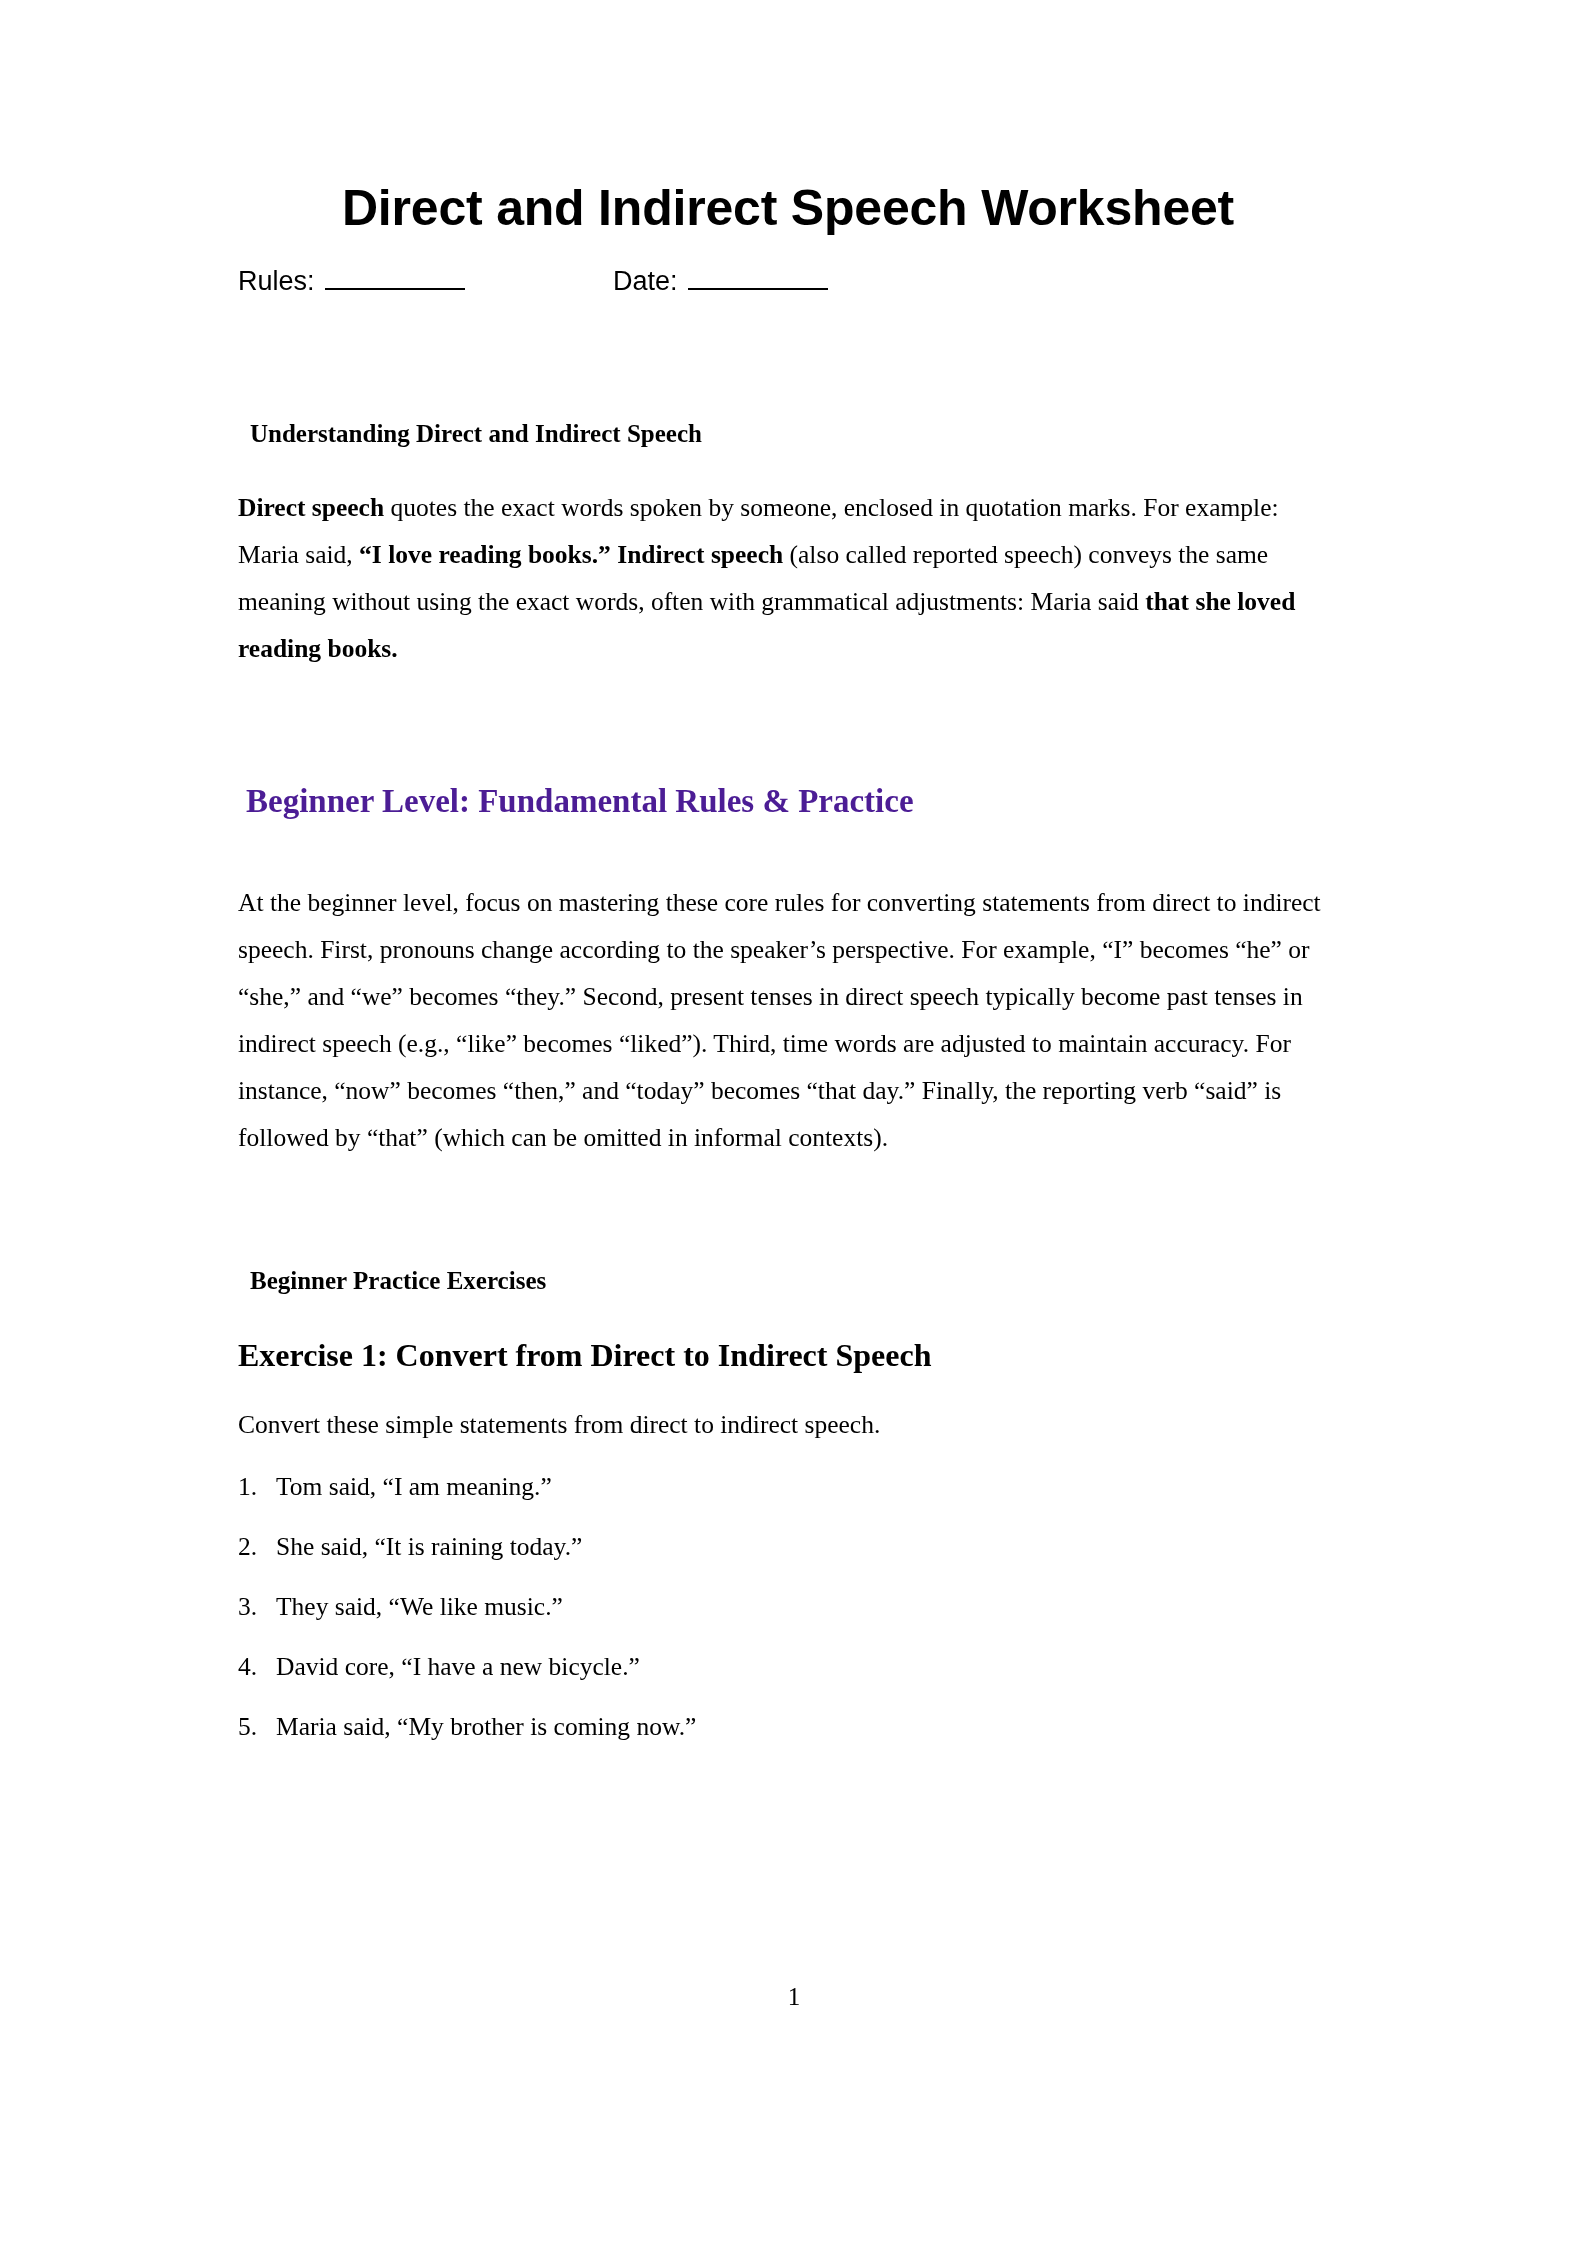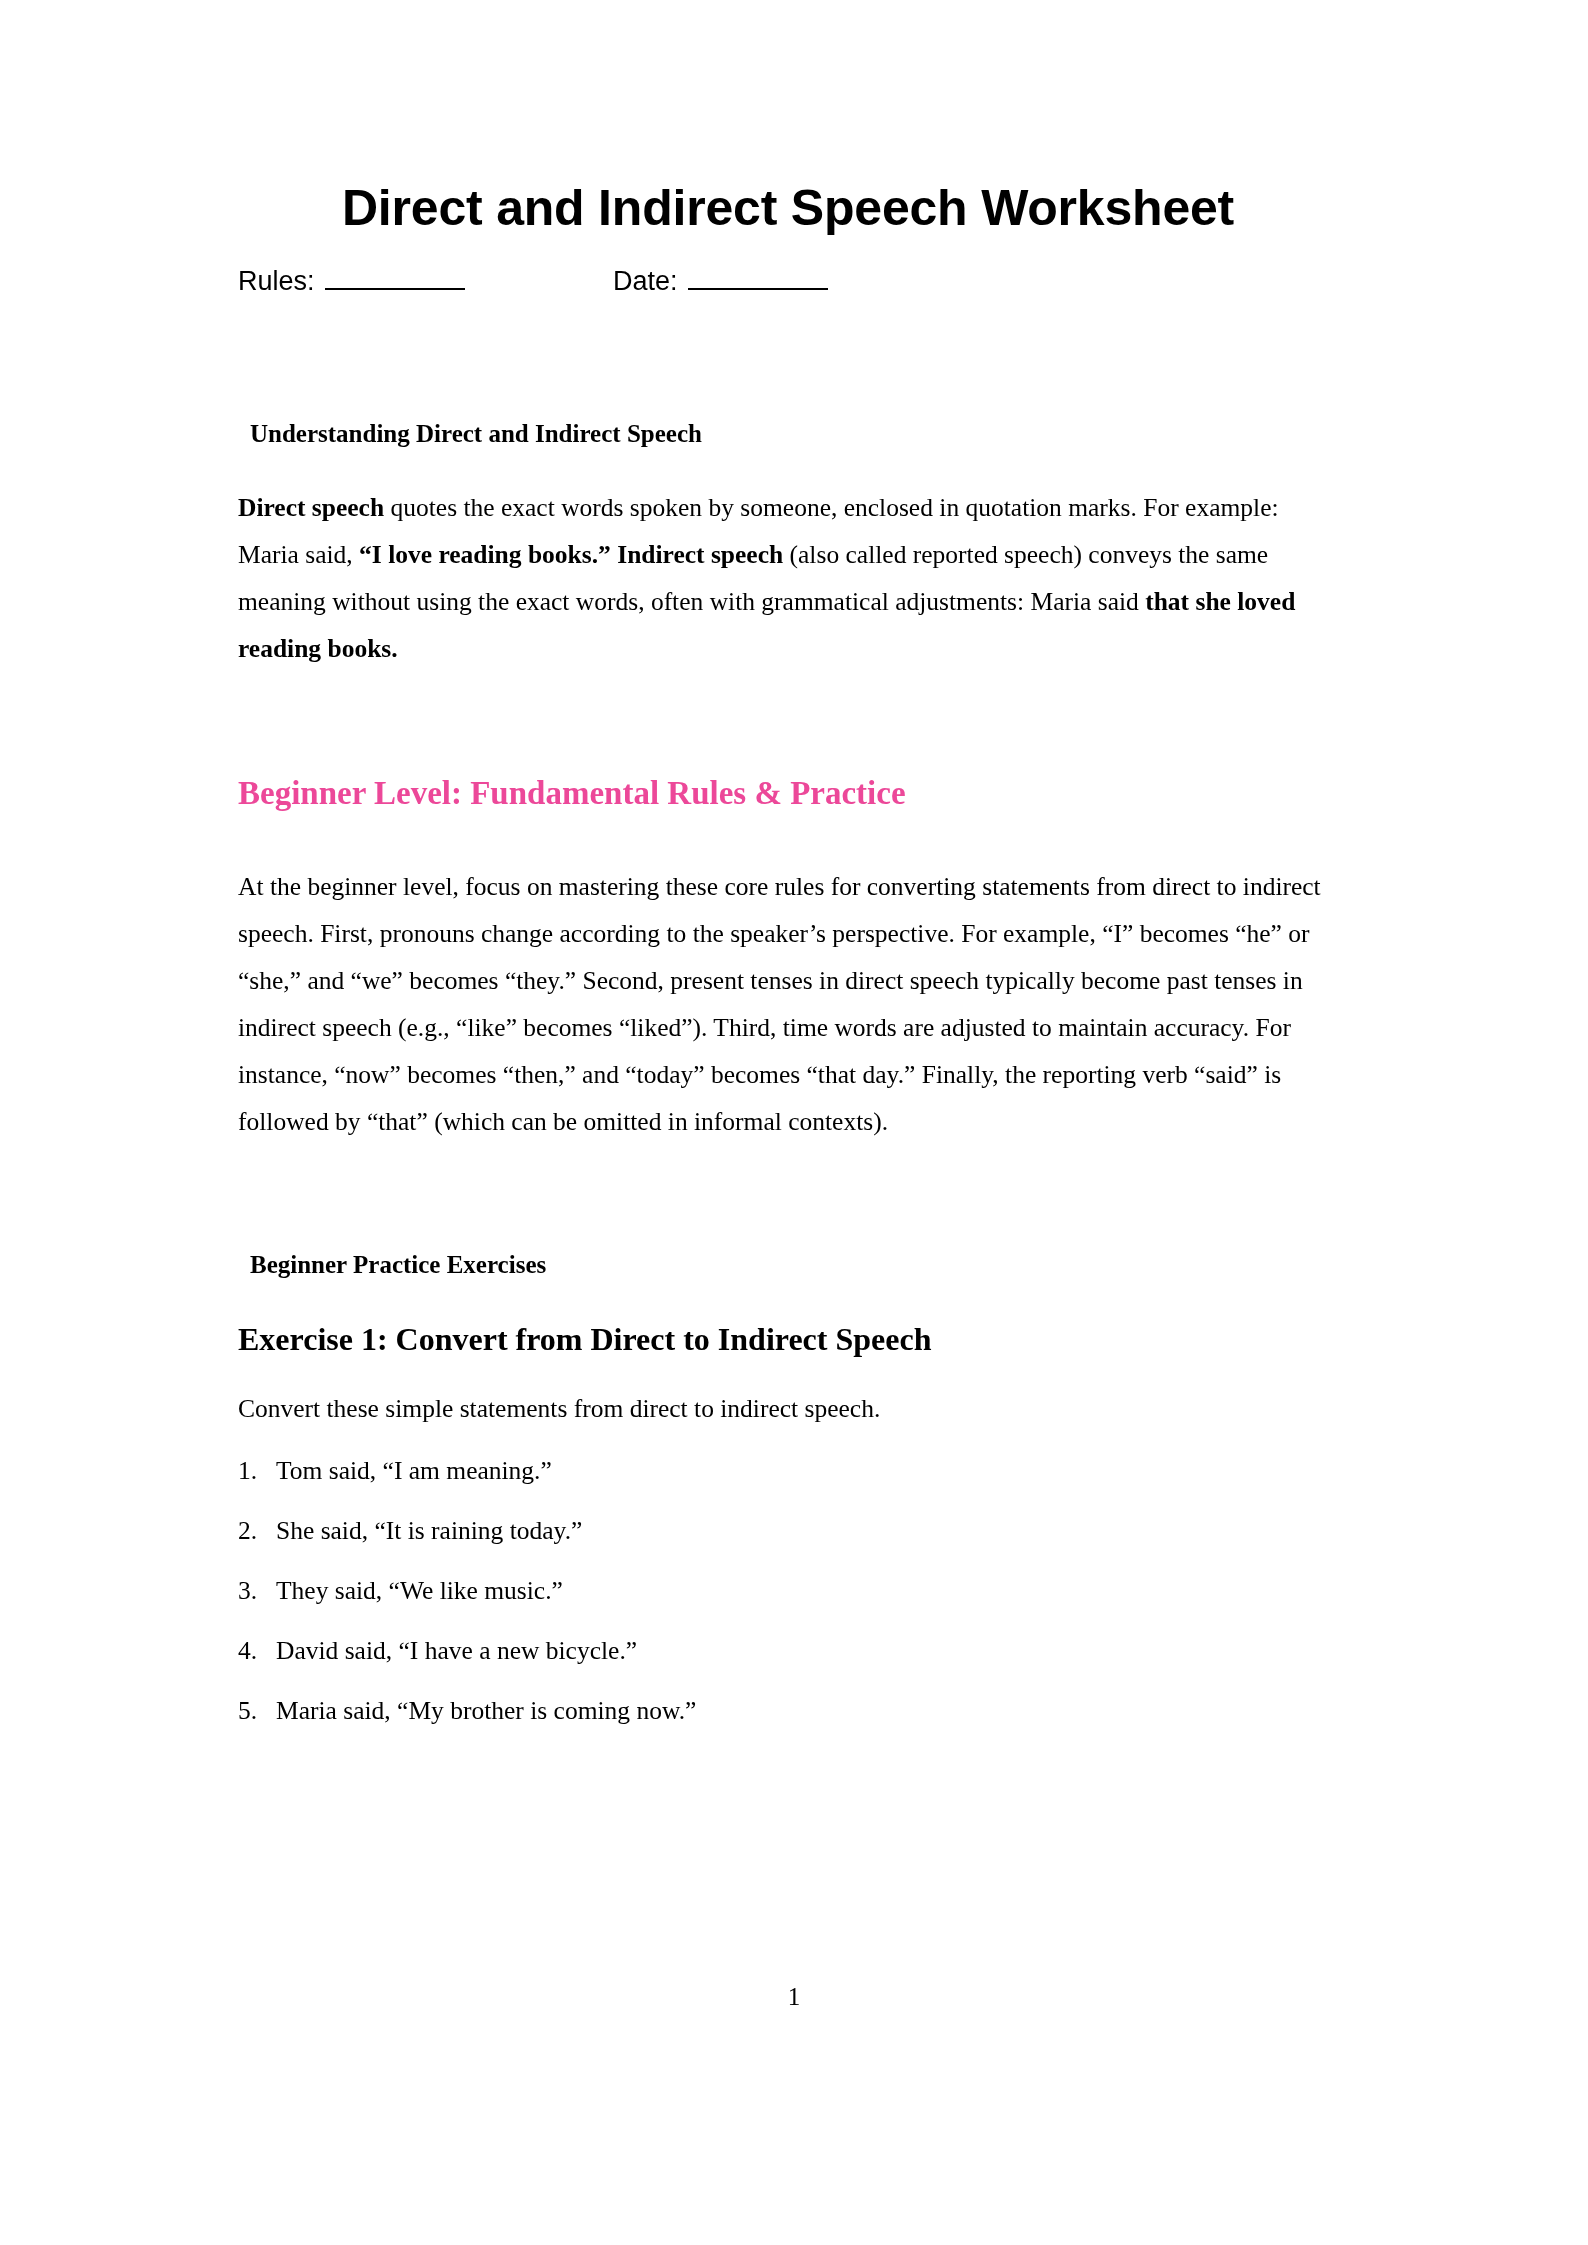--- a/index.html
+++ b/index.html
@@ -71,23 +71,23 @@
     border-bottom: 2.5px solid #000;
     height: 20px;
   }
 
   
   h2.section-heading {
     font-family: "Liberation Serif", "DejaVu Serif", serif;
     font-weight: bold;
     font-size: 33px;
     line-height: 1.3;
-    margin: 0;
-    padding: 0;
-    color: #ec4899;
+    margin: 8px;
+    padding: 0;
+    color: #4c1d95;
   }
   h3.sub-heading {
     font-family: "Liberation Serif", "DejaVu Serif", serif;
     font-weight: bold;
     font-size: 25px;
     line-height: 1.3;
     margin: 12px;
     padding: 0;
     color: #000;
   }
@@ -224,21 +224,21 @@
       <li>
         <span class="li-num">2.</span>
         <span>She said, “It is raining today.”</span>
       </li>
       <li>
         <span class="li-num">3.</span>
         <span>They said, “We like music.”</span>
       </li>
       <li>
         <span class="li-num">4.</span>
-        <span>David said, “I have a new bicycle.”</span>
+        <span>David core, “I have a new bicycle.”</span>
       </li>
       <li>
         <span class="li-num">5.</span>
         <span>Maria said, “My brother is coming now.”</span>
       </li>
     </ol>
 
   </div>
 
   <div class="page-number">1</div>

